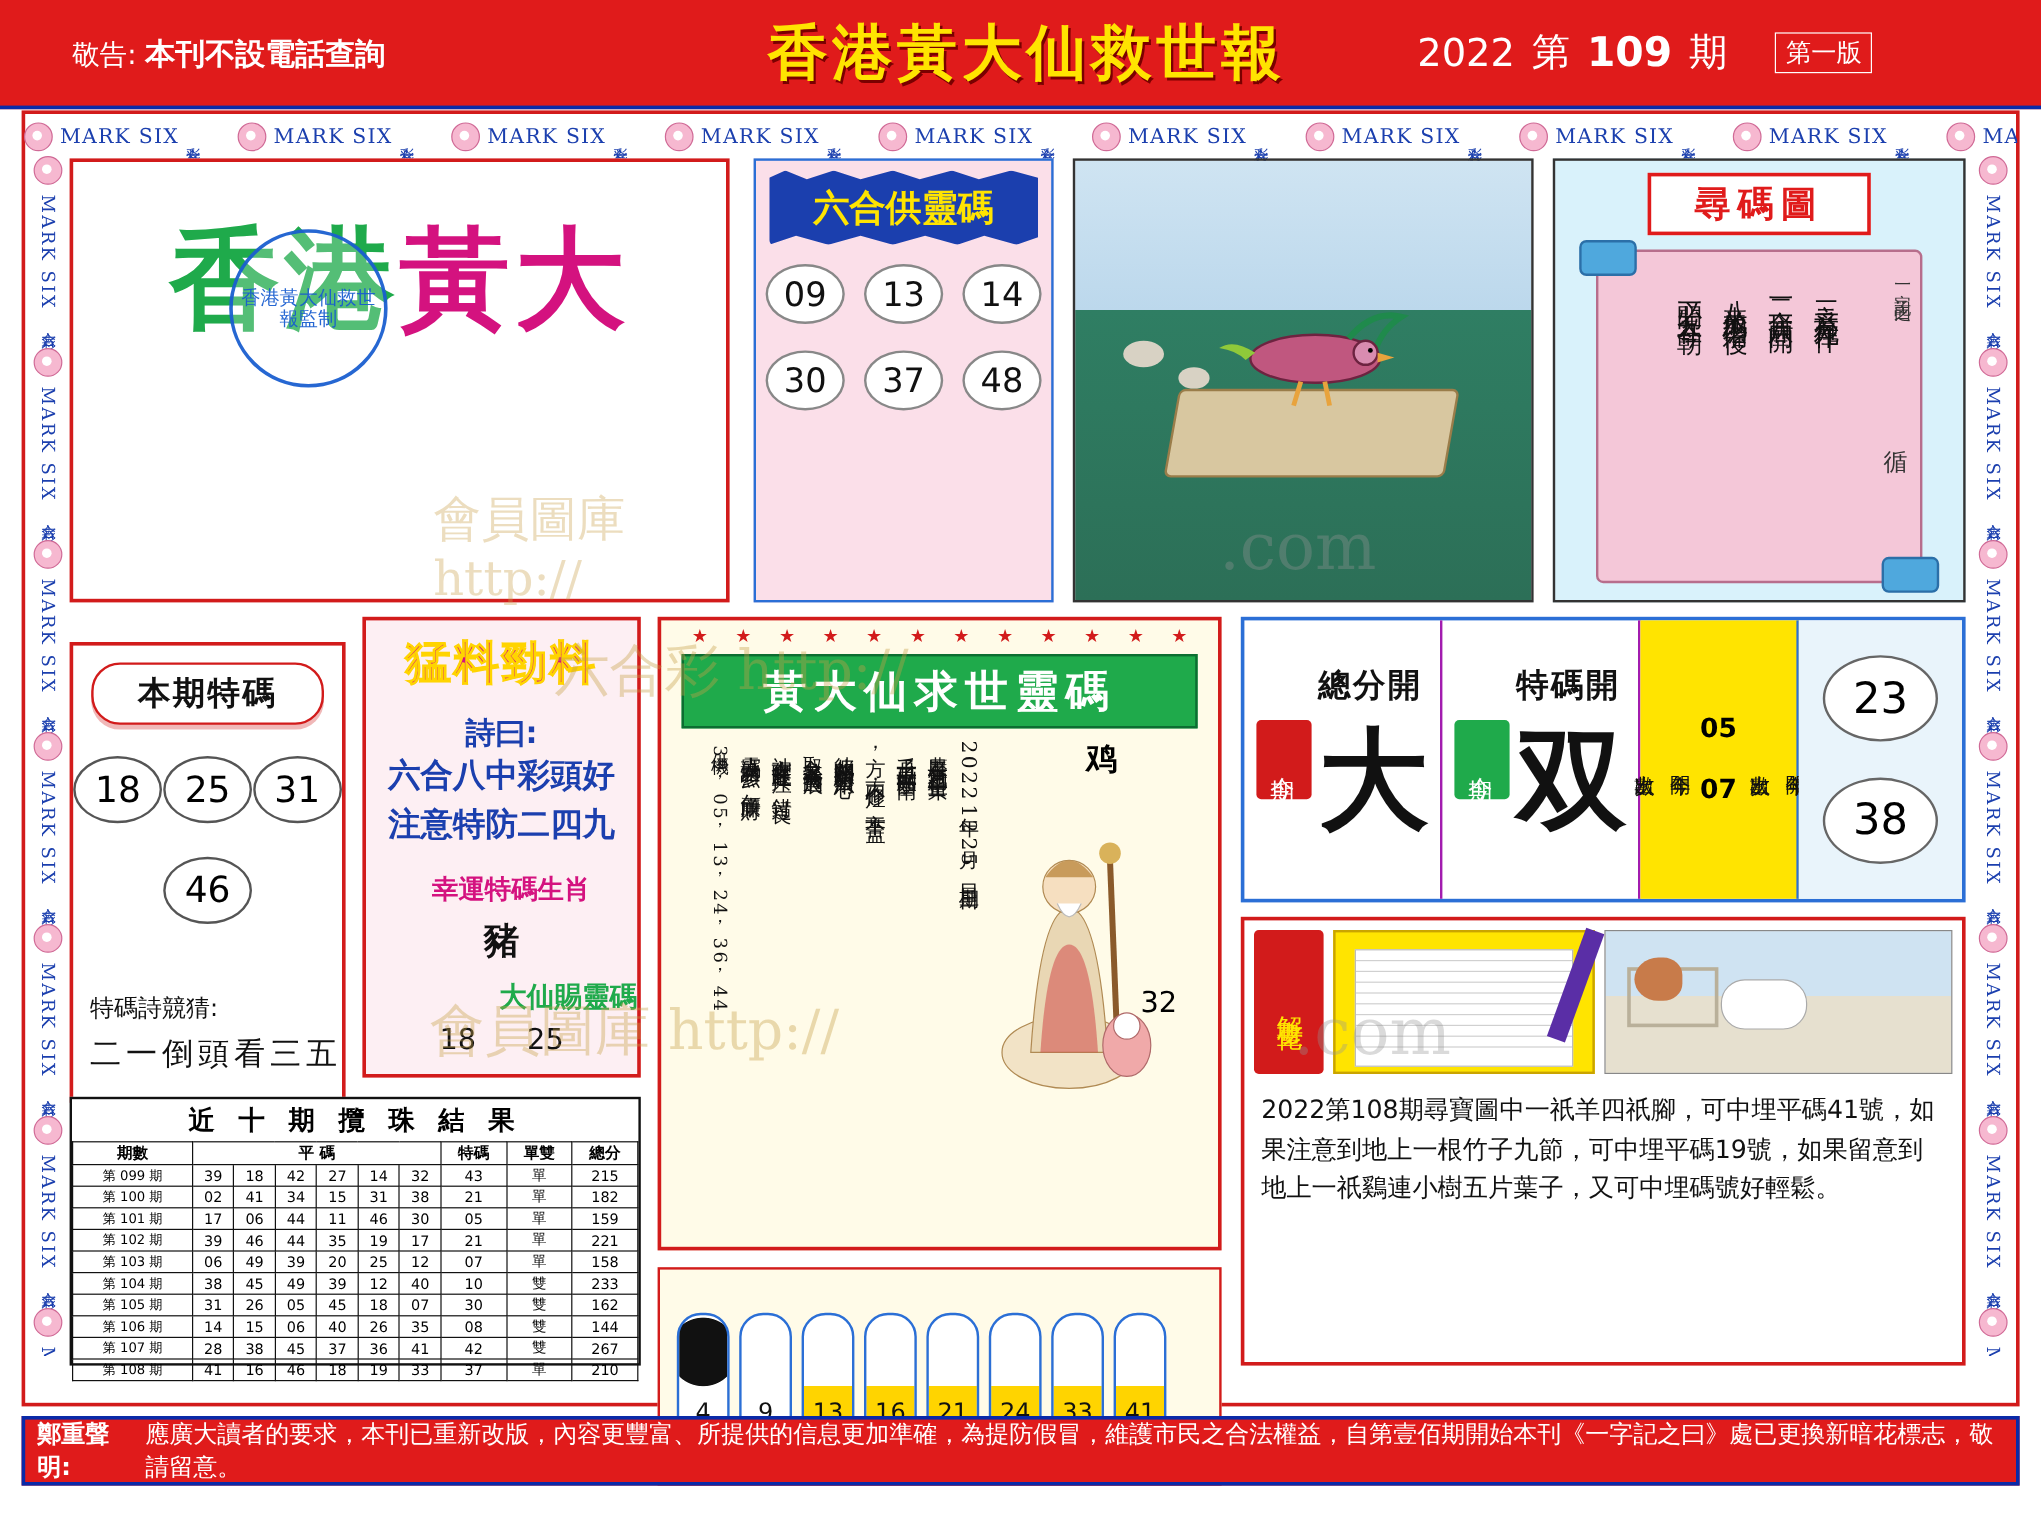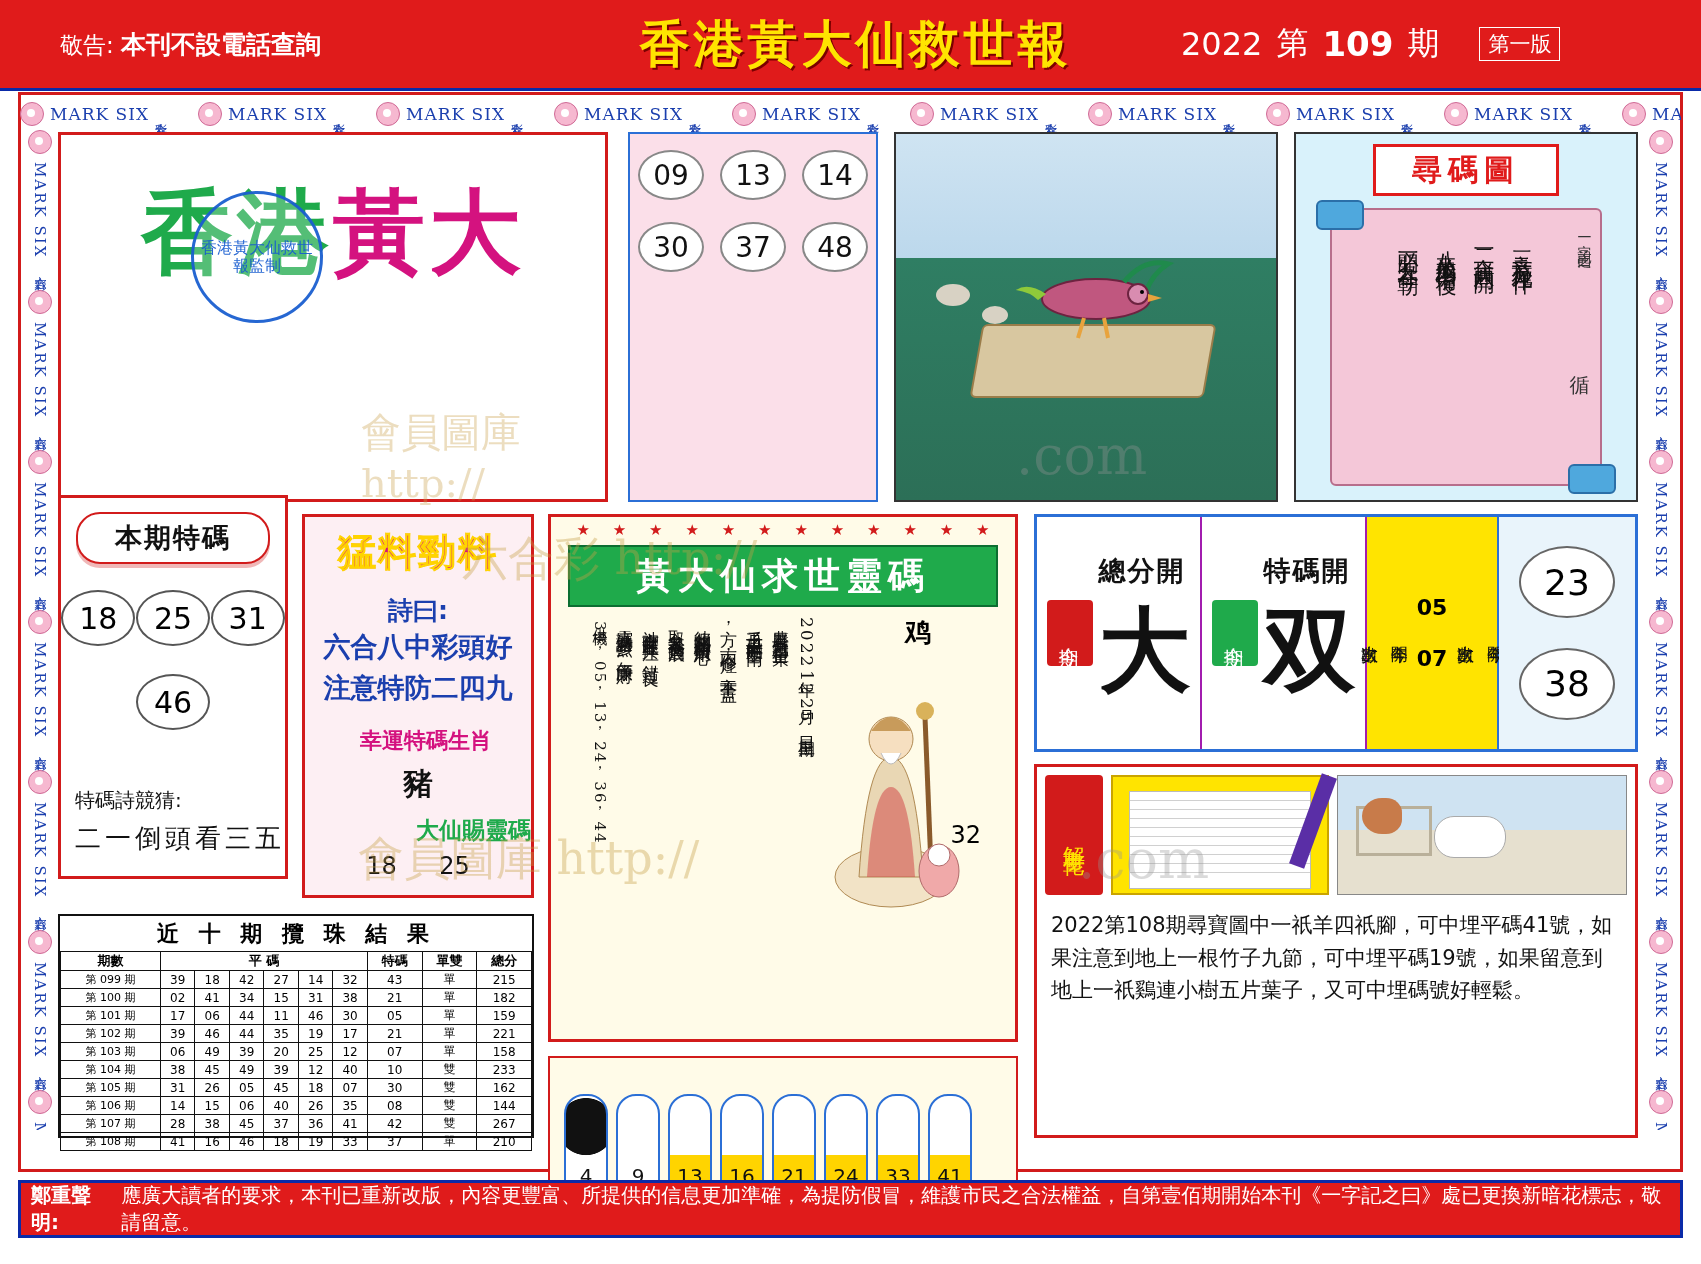--- a/index.html
+++ b/index.html
@@ -128,21 +128,21 @@
   .scroll-text{
     position:absolute;left:26px;top:24px;width:214px;height:226px;
     display:flex;flex-direction:row-reverse;justify-content:center;gap:10px;
   }
   .vline{writing-mode:vertical-rl;font-size:21px;color:#111;letter-spacing:4px;
     font-family:"DejaVu Serif","Liberation Serif",serif;}
   .vline.small{font-size:14px;color:#333;}
 
   
   .tema{
-    left:0;top:367px;width:230px;height:384px;border:3px solid #d21b1b;background:#fff;
+    left:0;top:407px;width:230px;height:384px;border:3px solid #d21b1b;background:#fff;
   }
   .tema-pill{
     margin:14px auto 0;width:190px;height:48px;border-radius:24px;border:2px solid #d21b1b;background:#fff;
     display:flex;align-items:center;justify-content:center;font-size:27px;font-weight:bold;color:#111;
     font-family:"DejaVu Serif","Liberation Serif",serif;letter-spacing:2px;
     box-shadow:0 4px 0 #f0b8b8;
   }
   .tema-grid{margin-top:26px;display:flex;flex-wrap:wrap;justify-content:space-around;row-gap:28px;}
   .tema-ball{
     width:70px;height:52px;border-radius:50%;background:#fff;border:2px solid #555;
@@ -422,20 +422,21 @@
       <div class="mh-inner">
         <div class="mh-line1">
           <span class="g1">香港</span><span class="pk">黃大</span>
         </div>
         <div class="stamp">香港黃大仙救世報監制</div>
         <div class="wm" style="left:300px;top:270px;">會員圖庫  http://</div>
       </div>
     </div>
 
     <div class="box lucky">
+      <div class="lucky-head">六合供靈碼</div>
       <div class="lk-grid">
         <div class="lk-ball">09</div>
         <div class="lk-ball">13</div>
         <div class="lk-ball">14</div>
         <div class="lk-ball">30</div>
         <div class="lk-ball">37</div>
         <div class="lk-ball">48</div>
       </div>
     </div>
 

